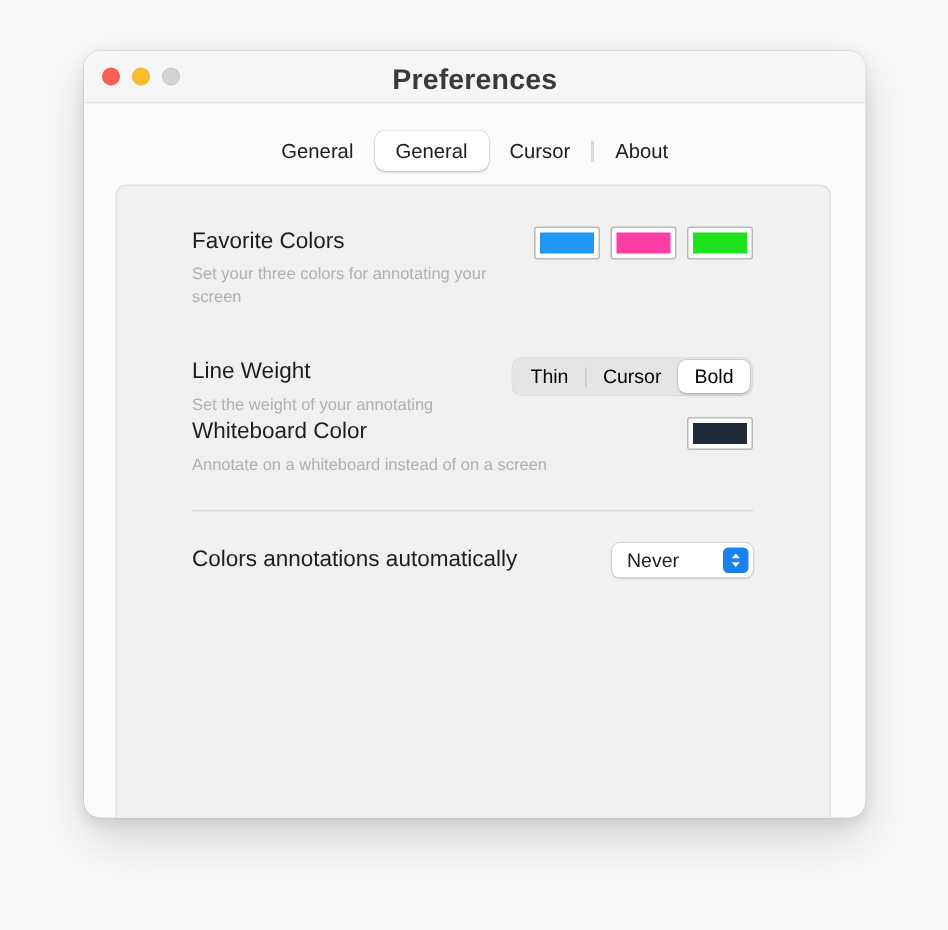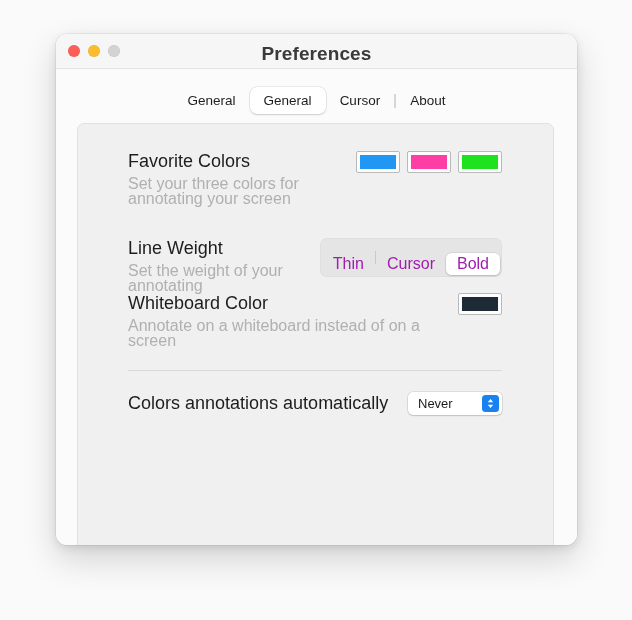--- a/index.html
+++ b/index.html
@@ -124,26 +124,26 @@
     left: 50px;
     top: 27px;
     width: 374px;
   }
 
   .row {
     position: relative;
     min-height: 34px;
   }
   .row-title {
-    font-size: 18px;
+    font-size: 15px;
     color: #1d1d1f;
     line-height: 20px;
   }
   .row-sub {
-    font-size: 16px;
+    font-size: 11px;
     color: #b0b0b0;
     line-height: 15px;
     margin-top: 5px;
     max-width: 230px;
   }
 
   .row-control {
     position: absolute;
     right: 0;
     top: 0;
@@ -175,27 +175,26 @@
   
   .segmented {
     display: flex;
     align-items: center;
     background: #e5e5e5;
     border-radius: 7px;
     padding: 2px;
     box-shadow: inset 0 0 0 0.5px rgba(0,0,0,0.05);
   }
   .seg {
-    font-size: 16px;
-    color: #a21caf;
+    font-size: 13px;
+    color: #000000;
     padding: 3px 11px;
     border-radius: 5.5px;
     line-height: 16px;
     white-space: nowrap;
-    margin-top: 13px;
   }
   .seg.selected {
     background: #ffffff;
     box-shadow: 0 0 0 0.5px rgba(0,0,0,0.12),
                 0 1px 2px rgba(0,0,0,0.14);
   }
   .segsep {
     width: 1px;
     height: 13px;
     background: #c9c9c9;

